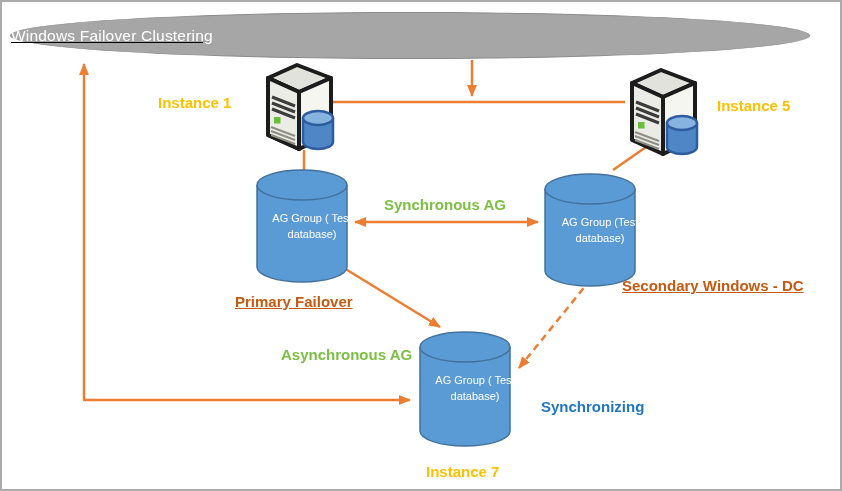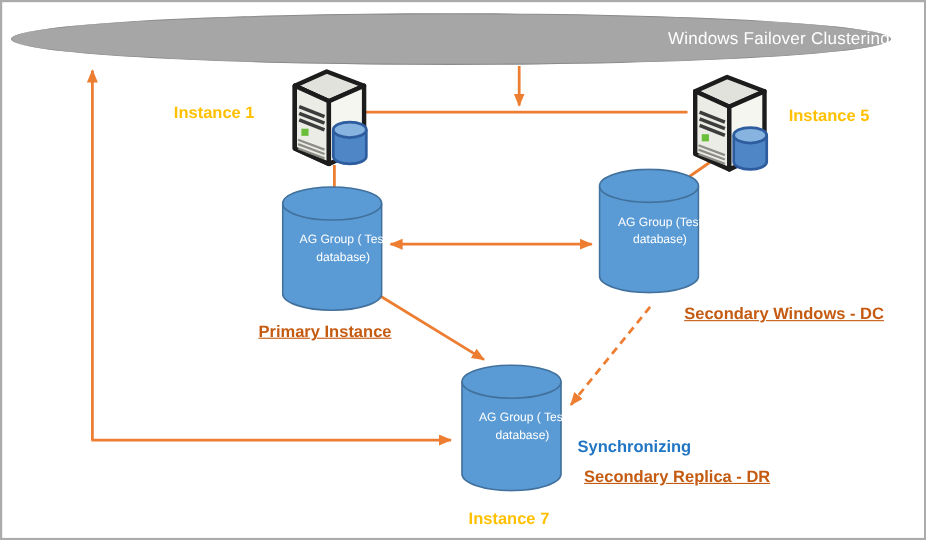--- a/index.html
+++ b/index.html
@@ -16,21 +16,21 @@
   }
 
   
   .cluster-ellipse {
     position: absolute;
     left: 8px; top: 10px;
     width: 800px; height: 47px;
     background: var(--ellipse_gray, #a6a6a6);
     border: 1.5px solid var(--ellipse_border, #8a8a8a);
     border-radius: 50%;
-    display: flex; align-items: center; justify-content: flex-end;
+    display: flex; align-items: center; justify-content: flex-start; text-decoration: underline;
   }
   .cluster-ellipse span {
     color: #ffffff;
     font-size: 15.5px;
     letter-spacing: 0.2px;
   }
 
   
   svg.overlay {
     position: absolute;
@@ -62,21 +62,21 @@
   .lbl {
     position: absolute;
     font-weight: 700;
     font-size: 15px;
     white-space: nowrap;
     text-align: right;
   }
   .lbl.gold   { color: var(--instance_gold, #FFC000); }
   .lbl.green  { color: var(--ag_green, #7BC043); }
   .lbl.brown  { color: var(--replica_brown, #C55A11); text-decoration: underline; }
-  .lbl.blue   { color: var(--status_blue, #2176C4); }
+  .lbl.blue   { color: var(--status_blue, #2176C4); margin-left: 16px; }
 </style>
 </head>
 <body>
 
 <div class="canvas">
 
   <div class="cluster-ellipse">
     <span>Windows Failover Clustering</span>
   </div>
 
@@ -158,21 +158,21 @@
 
   <div class="cyl" style="left:254px; top:167px; height:114px;">
     <svg viewBox="0 0 92 114" width="92" height="114">
       <path d="M1 16 v82 a45 15 0 0 0 90 0 V16" fill="#5b9bd5" stroke="#41719c" stroke-width="1.5"></path>
       <ellipse cx="46" cy="16" rx="45" ry="15" fill="#5b9bd5" stroke="#41719c" stroke-width="1.5"></ellipse>
     </svg>
     <div class="cyl-label">AG Group ( Test
 database)</div>
   </div>
 
-  <div class="cyl" style="left:542px; top:151px; height:114px;">
+  <div class="cyl" style="left:542px; top:171px; height:114px;">
     <svg viewBox="0 0 92 114" width="92" height="114">
       <path d="M1 16 v82 a45 15 0 0 0 90 0 V16" fill="#5b9bd5" stroke="#41719c" stroke-width="1.5"></path>
       <ellipse cx="46" cy="16" rx="45" ry="15" fill="#5b9bd5" stroke="#41719c" stroke-width="1.5"></ellipse>
     </svg>
     <div class="cyl-label">AG Group (Test
 database)</div>
   </div>
 
   <div class="cyl" style="left:417px; top:329px; height:116px;">
     <svg viewBox="0 0 92 116" width="92" height="116">
@@ -180,20 +180,21 @@
       <ellipse cx="46" cy="16" rx="45" ry="15" fill="#5b9bd5" stroke="#41719c" stroke-width="1.5"></ellipse>
     </svg>
     <div class="cyl-label">AG Group ( Test
 database)</div>
   </div>
 
   <div class="lbl gold" style="left:156px; top:92px;">Instance 1</div>
   <div class="lbl gold" style="left:715px; top:95px;">Instance 5</div>
   <div class="lbl gold" style="left:424px; top:461px;">Instance 7</div>
 
-
-  <div class="lbl brown" style="left:233px; top:291px;">Primary Instance</div>
+  <div class="lbl green" style="left:382px; top:194px;">Synchronous AG</div>
+  <div class="lbl green" style="left:279px; top:344px;">Asynchronous AG</div>
+
+  <div class="lbl brown" style="left:233px; top:291px;">Primary Failover</div>
   <div class="lbl brown" style="left:620px; top:275px;">Secondary Windows - DC</div>
-  <div class="lbl brown" style="left:529px; top:423px;">Secondary Replica - DR</div>
 
   <div class="lbl blue" style="left:523px; top:396px;">Synchronizing</div>
 
 </div>
 
 </body></html>

